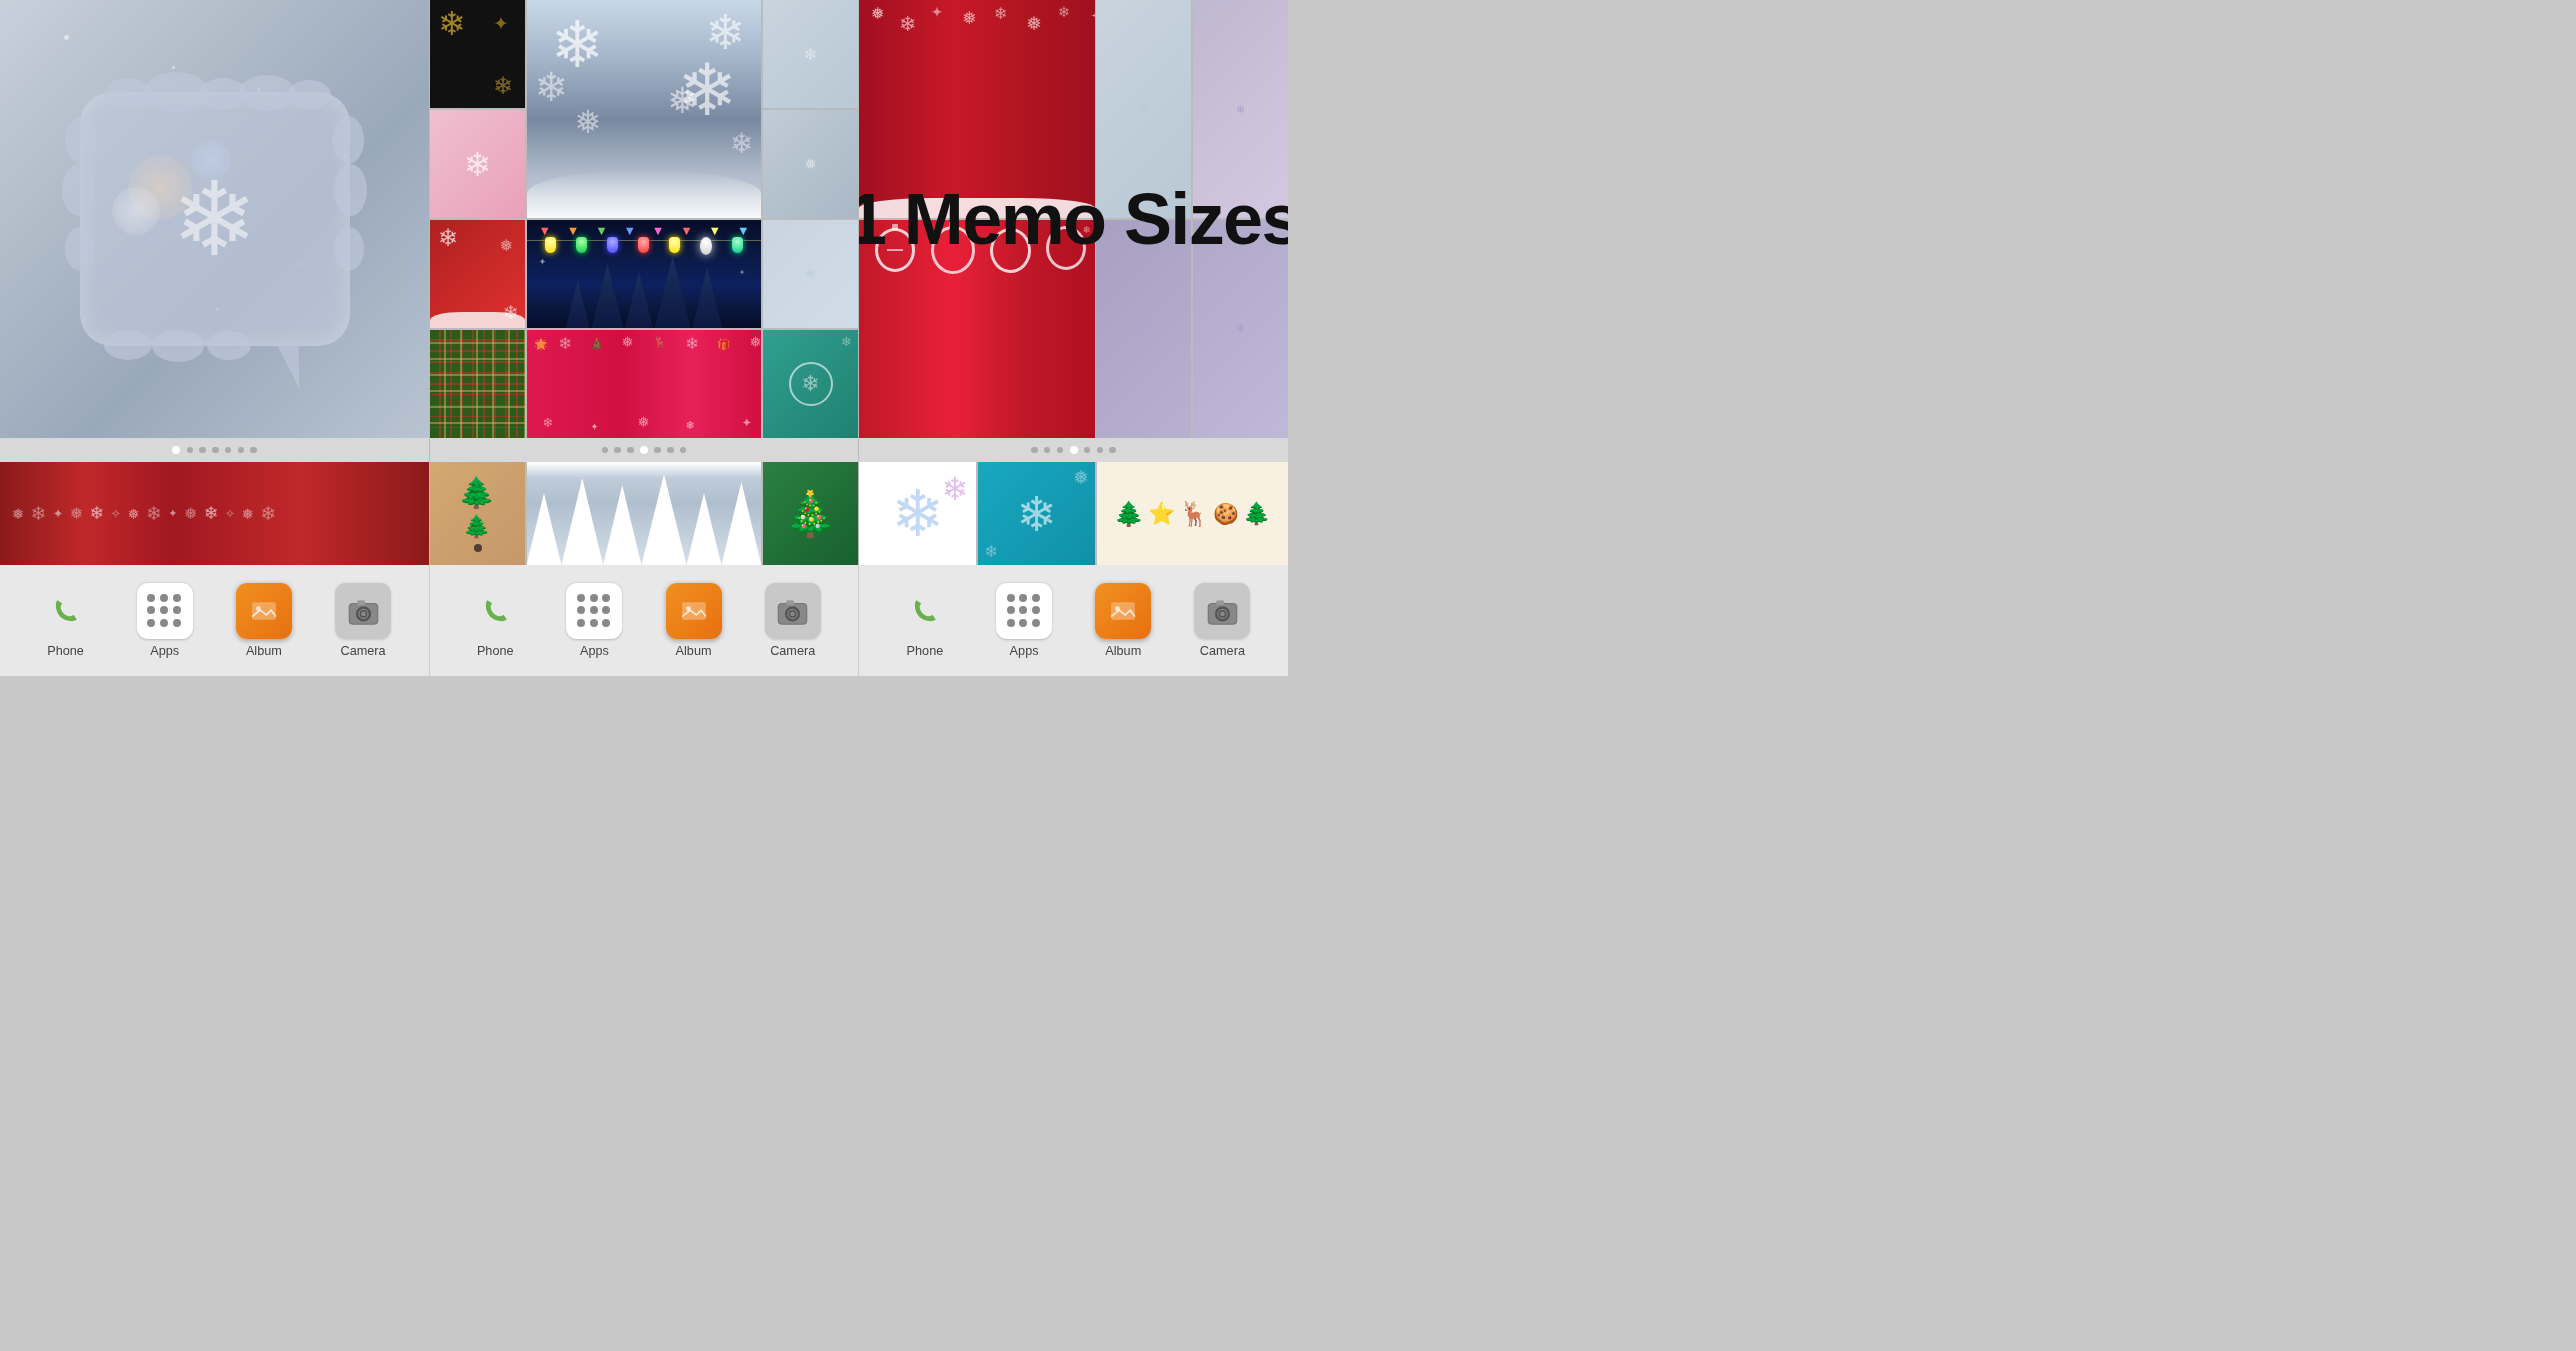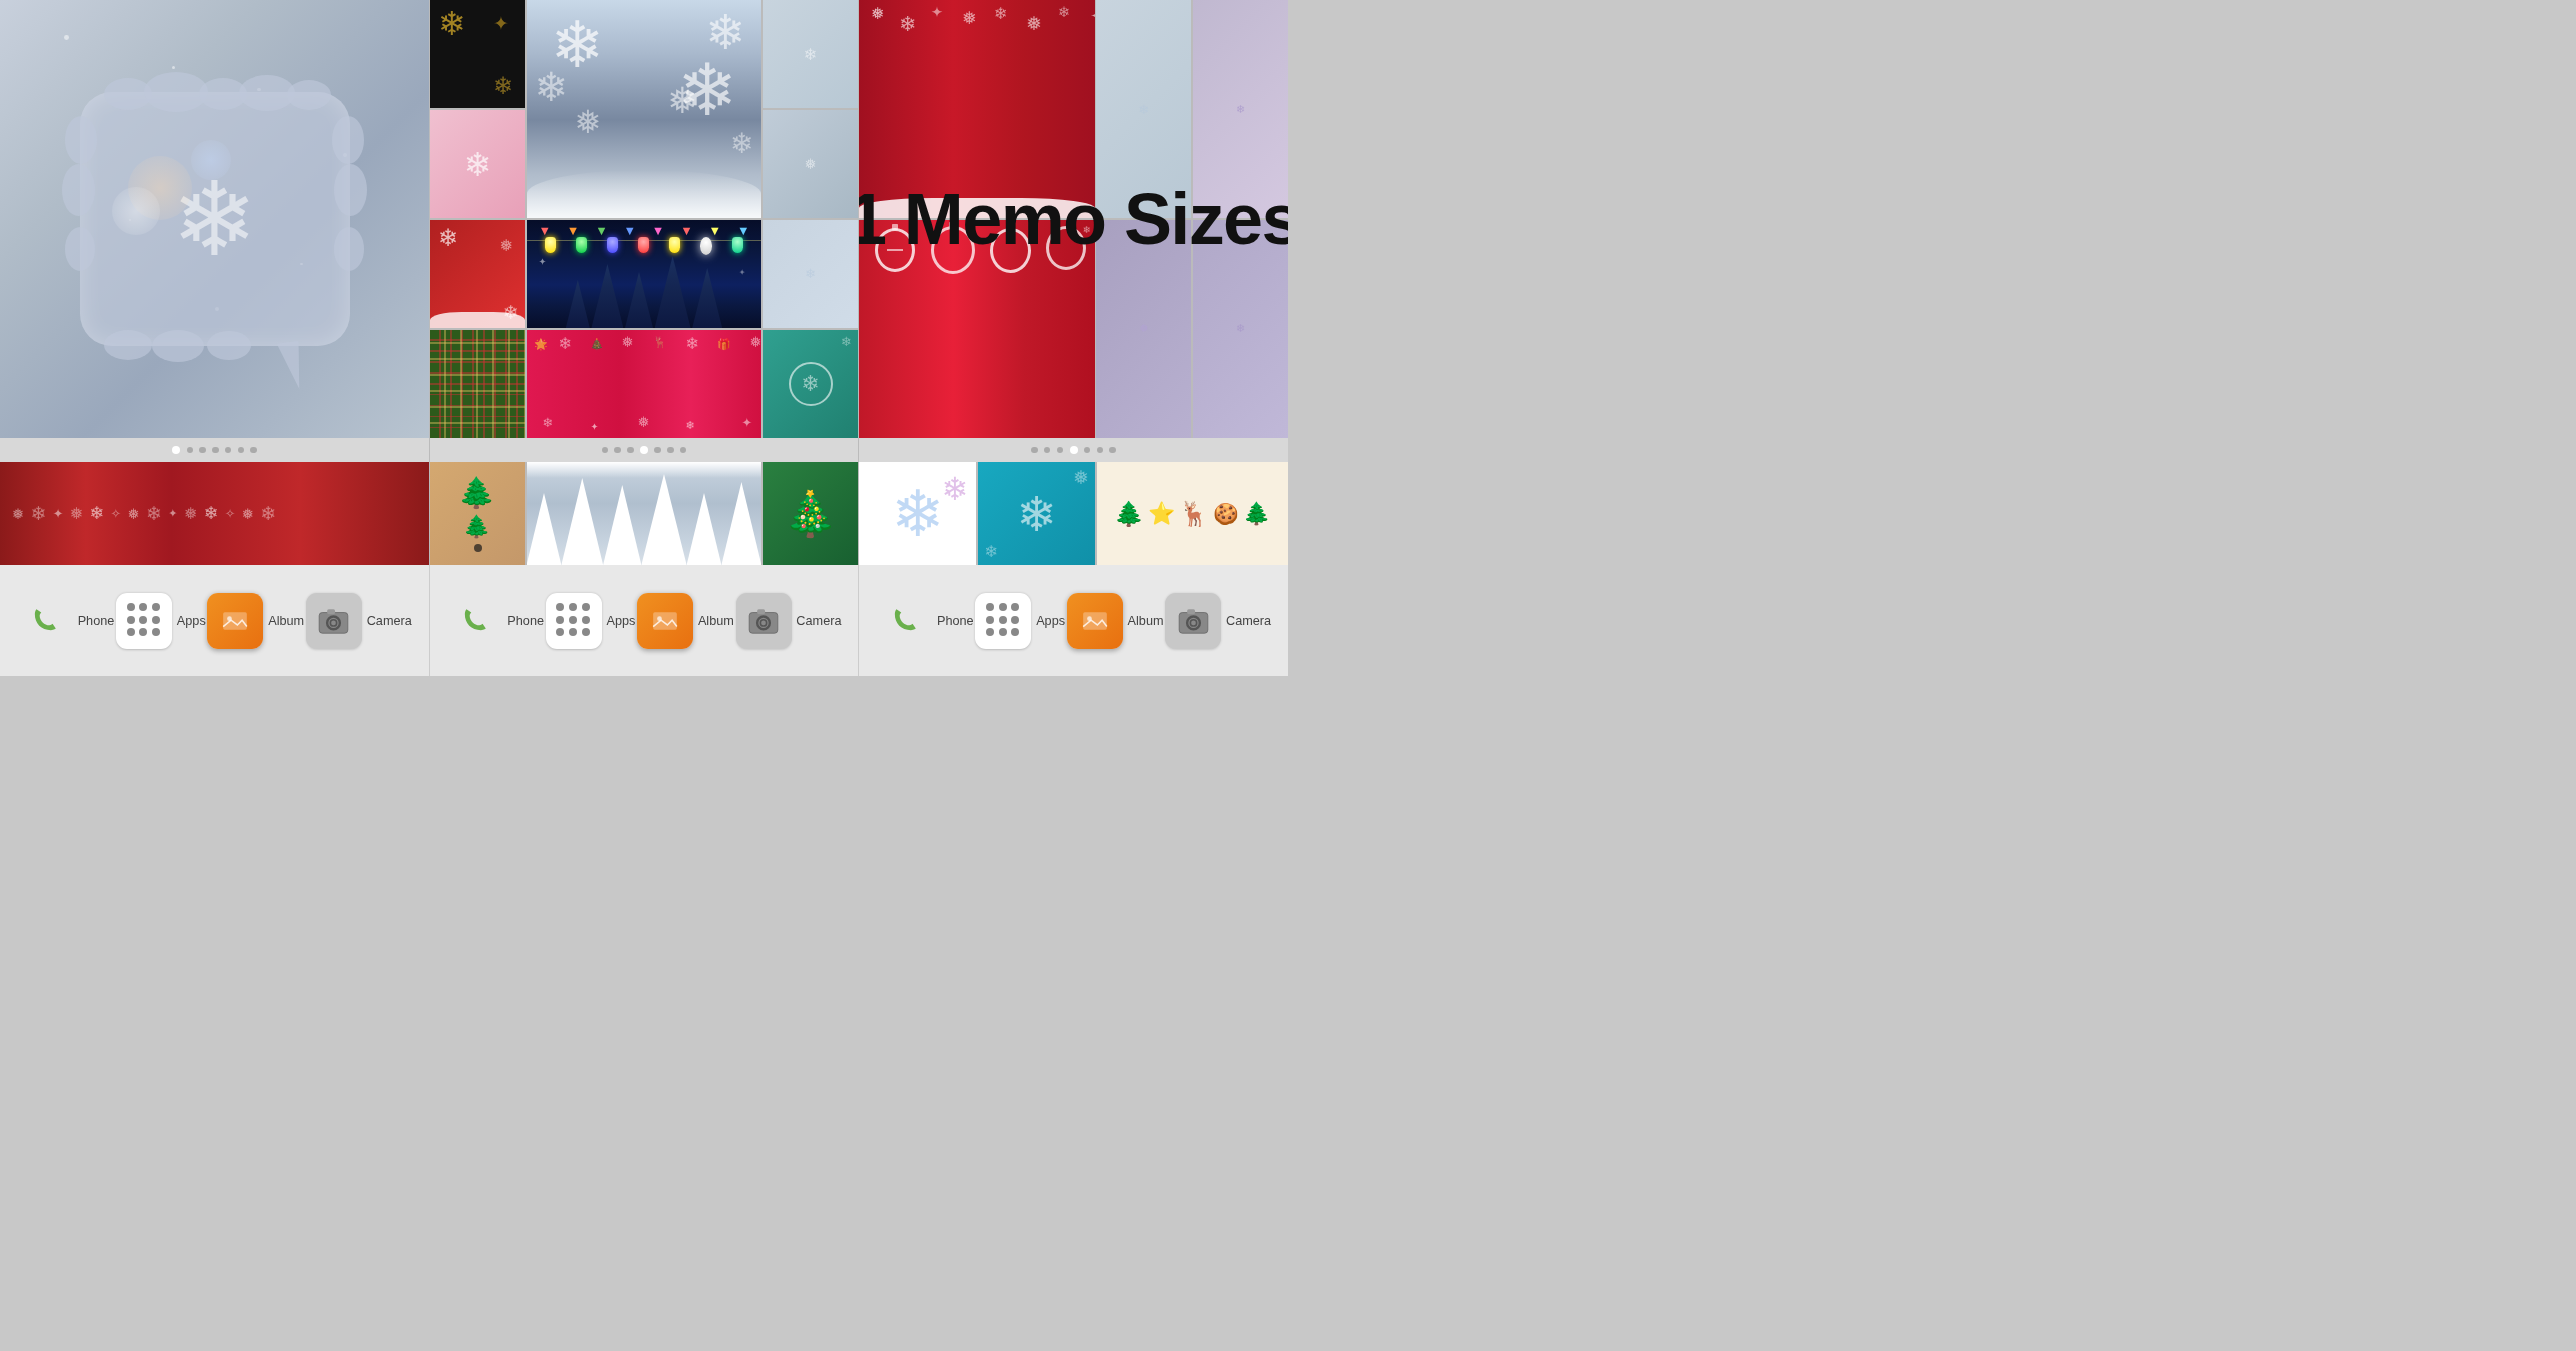--- a/index.html
+++ b/index.html
@@ -50,21 +50,21 @@
       flex: 1;
       display: flex;
       align-items: center;
       justify-content: space-around;
       padding: 6.4px 16px;
       border-right: 0.8px solid #ccc;
     }
     .nav-section:last-child { border-right: none; }
     .nav-item {
       display: flex;
-      flex-direction: row;
+      flex-direction: column;
       align-items: center;
       gap: 4.8px;
       cursor: pointer;
       min-width: 64px;
     }
     .nav-icon-wrap {
       width: 56px;
       height: 56px;
       border-radius: 11px;
       display: flex;

